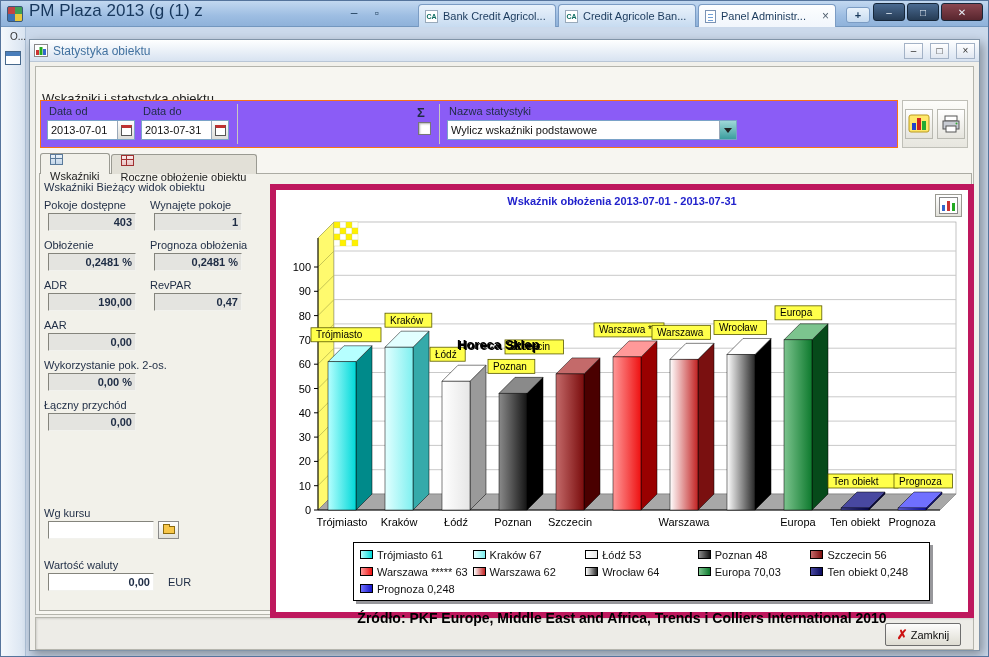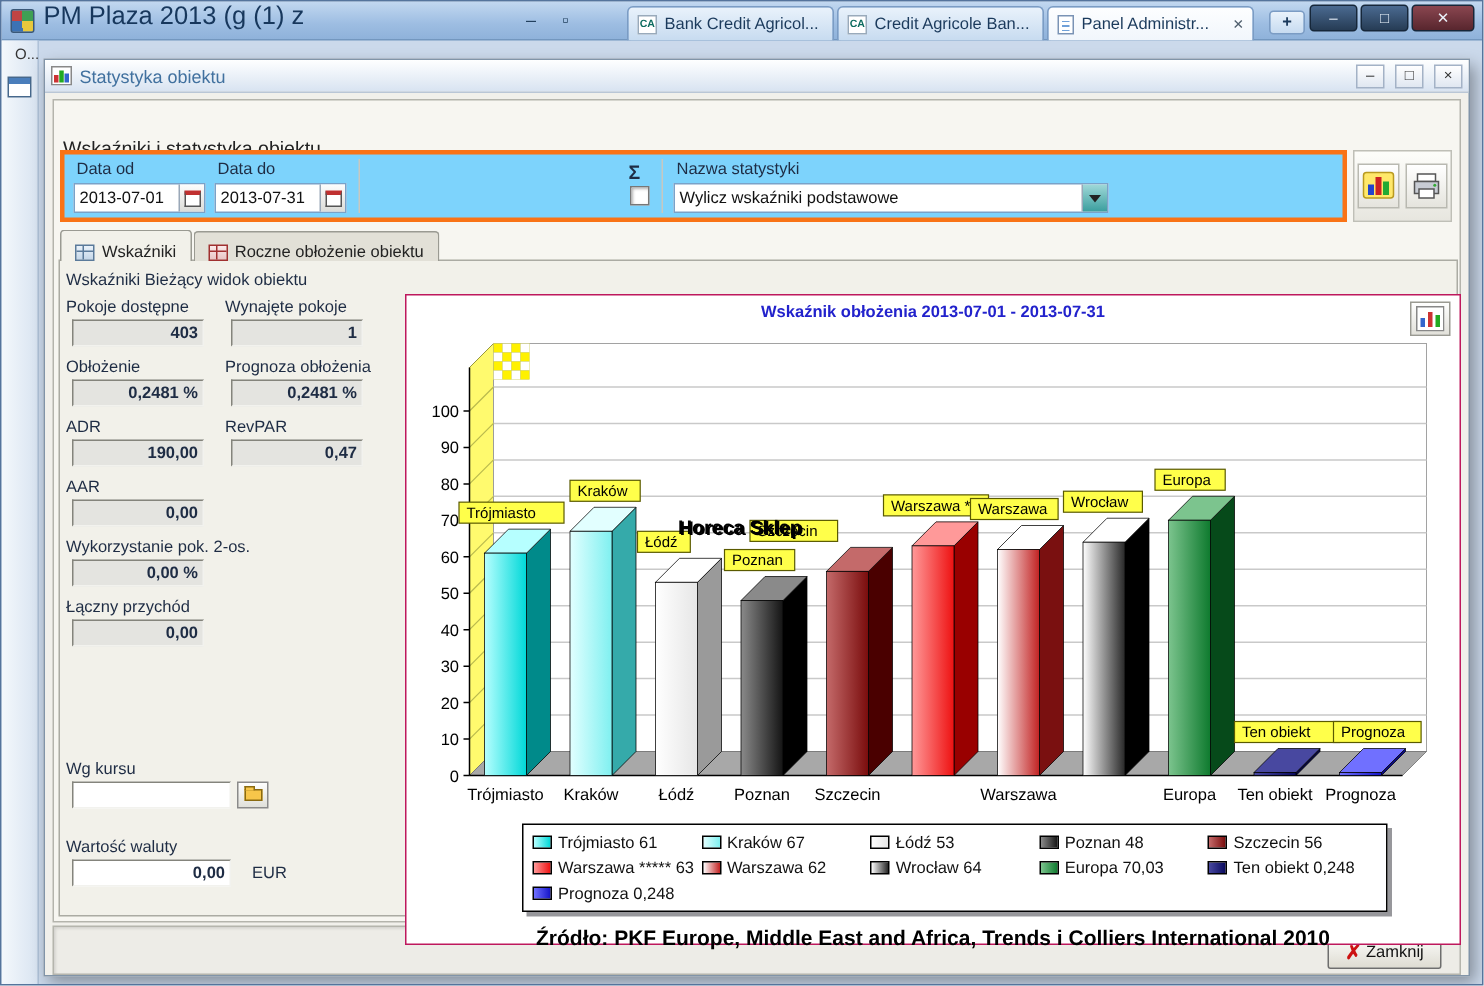--- a/index.html
+++ b/index.html
@@ -46,21 +46,21 @@
   .dlg-titlebar { position:absolute; left:0; top:0; right:0; height:22px;
     background:linear-gradient(#FEFFFF,#D8E3F1); border-bottom:1px solid #B9C6D6; display:flex; align-items:center; padding:10px 4px; gap:5px; }
   .dlg-title { flex:1; color:#41719F; font-size:12px; }
   .dbtn { width:19px; height:16px; border:1px solid #A3B2C6; background:linear-gradient(#FFF,#E0E7F1);
     text-align:center; line-height:14px; font-size:10px; color:#333; margin-left:2px; }
   .groupbox { position:absolute; left:5px; top:26px; width:939px; height:549px;
     background:#F7F6F1; border:1px solid #B4B4AC; }
   .gb-header { position:absolute; left:12px; top:31px; font-size:13px; color:#222;margin-top:20px; }
 
   .filter-row { position:absolute; left:10px; top:60px; width:858px; height:48px;
-    background:#7dd3fc; border:3px solid #f97316; }
+    background:#8b5cf6; border:1px solid #f97316; }
   .fsec { position:absolute; top:0; height:100%; }
   .flabel { position:absolute; top:4px; left:2px; white-space:nowrap; color:#1E2C44; }
   .dfield { position:absolute; top:19px; left:0; height:20px; background:#fff; border:1px solid #7AA2C8; display:flex; align-items:center; }
   .dval { flex:1; padding:0 3px; white-space:nowrap; overflow:hidden; }
   .cal-btn { width:17px; height:18px; flex:none; border-left:1px solid #9AA8B8;
     background:linear-gradient(#FDFDFD,#DCDCD8); display:flex; align-items:center; justify-content:center; }
   .cal-ico { width:11px; height:11px; background:#fff; border:1px solid #555; border-top:3px solid #C03030; }
   .dd-btn { width:17px; height:18px; flex:none; border-left:1px solid #9AA8B8;
     background:linear-gradient(#F2F2F2,#CFCFC9); display:flex; align-items:center; justify-content:center; }
   .dd-btn.teal { background:linear-gradient(#9FD8D8,#3B9E9E); }
@@ -69,22 +69,22 @@
   .sigma-l { font-size:13px; font-weight:bold; }
   .chk { position:absolute; top:21px; left:3px; width:13px; height:13px; background:#fff;
     border:1px solid #777; box-shadow:inset 1px 1px 2px rgba(0,0,0,.3); }
 
   .icon-panel { position:absolute; left:872px; top:60px; width:66px; height:48px;
     background:linear-gradient(#FDFDFA,#E7E6DF); border:1px solid #BFBFB7; display:flex; align-items:center; justify-content:center; gap:4px; }
   .ipbtn { width:28px; height:30px; border:1px solid #B9B9B1; background:linear-gradient(#FFF,#E5E4DD);
     display:flex; align-items:center; justify-content:center; }
 
   .view-tabs { position:absolute; left:10px; top:113px; height:21px; display:flex; gap:1px; z-index:3; }
-  .vtab { display:flex; align-items:flex-end; gap:5px; padding:0 9px; height:20px; margin-top:1px;
-    border:1px solid #9A9A92; border-bottom:none; border-radius:3px 3px 0 0; background:#E2E0D7; color:#222; }
+  .vtab { display:flex; align-items:flex-start; gap:5px; padding:0 9px; height:20px; margin-top:1px;
+    border:1px solid #9A9A92; border-bottom:none; border-radius:3px 3px 0 0; background:#E2E0D7; color:#222;flex-direction:column; }
   .vtab.active { background:#F2F1EA; height:21px; margin-top:0; }
   .vicon { width:13px; height:11px; border:1px solid #5A7A9A; background:linear-gradient(#EAF2FA,#C4D6E8); position:relative; flex:none; }
   .vicon::before { content:""; position:absolute; left:0; right:0; top:3px; height:1px; background:#5A7A9A; }
   .vicon::after { content:""; position:absolute; top:0; bottom:0; left:4px; width:1px; background:#5A7A9A; }
   .vicon.red { border-color:#A03030; background:linear-gradient(#FBEAEA,#E8C4C4); }
   .vicon.red::before, .vicon.red::after { background:#A03030; }
 
   .content { position:absolute; left:9px; top:133px; width:933px; height:438px;
     background:#F2F1EA; border:1px solid #ABABA3; z-index:2; }
 
@@ -101,22 +101,22 @@
   .winput { width:106px; height:18px; margin-left:4px; background:#fff; border:1px solid;
     border-color:#84847C #F2F2EE #F2F2EE #84847C; font-weight:bold; text-align:right; padding:2px 3px 0 0; }
   .folder-btn { width:21px; height:18px; border:1px solid #8A8A8A; background:linear-gradient(#FEFEFE,#E0E0DA);
     display:flex; align-items:center; justify-content:center; }
   .folder-ico { width:12px; height:8px; background:#F7C64A; border:1px solid #8A6A10; position:relative; }
   .folder-ico::before { content:""; position:absolute; left:-1px; top:-3px; width:5px; height:2px; background:#F7C64A; border:1px solid #8A6A10; border-bottom:none; }
   .cur-block { margin-top:20px; }
   .eur { margin-left:10px; font-size:11px; }
 
   
-  .chart-panel { position:absolute; left:240px; top:156px; width:704px; height:434px; background:#fff;
-    border:1px solid #be185d; z-index:4; }
+  .chart-panel { position:absolute; left:240px; top:144px; width:704px; height:434px; background:#fff;
+    border:6px solid #be185d; z-index:4; }
   .chart-title { position:absolute; left:0; right:0; top:5px; text-align:center; color:#2222CC; font-weight:bold; font-size:11px; }
   .chart-btn { position:absolute; right:6px; top:4px; width:27px; height:23px; border:1px solid #9A9A92;
     background:linear-gradient(#FFF,#E2E1DA); display:flex; align-items:center; justify-content:center; }
   #chart-svg { position:absolute; left:0; top:24px; }
   .legend { position:absolute; left:77px; top:352px; width:577px; background:#fff; border:1px solid #000;
     box-shadow:3px 3px 0 #97979B; padding:3px 6px; }
   .lrow { display:flex; height:17px; align-items:center; }
   .litem { width:128px; display:flex; align-items:center; gap:4px; font-size:11px; white-space:nowrap; }
   .lswatch { width:13px; height:9px; border:1px solid #000; flex:none; }
   .chart-source { position:absolute; left:0; right:0; top:420px; text-align:center; font-size:14px; font-weight:bold; color:#000; }

